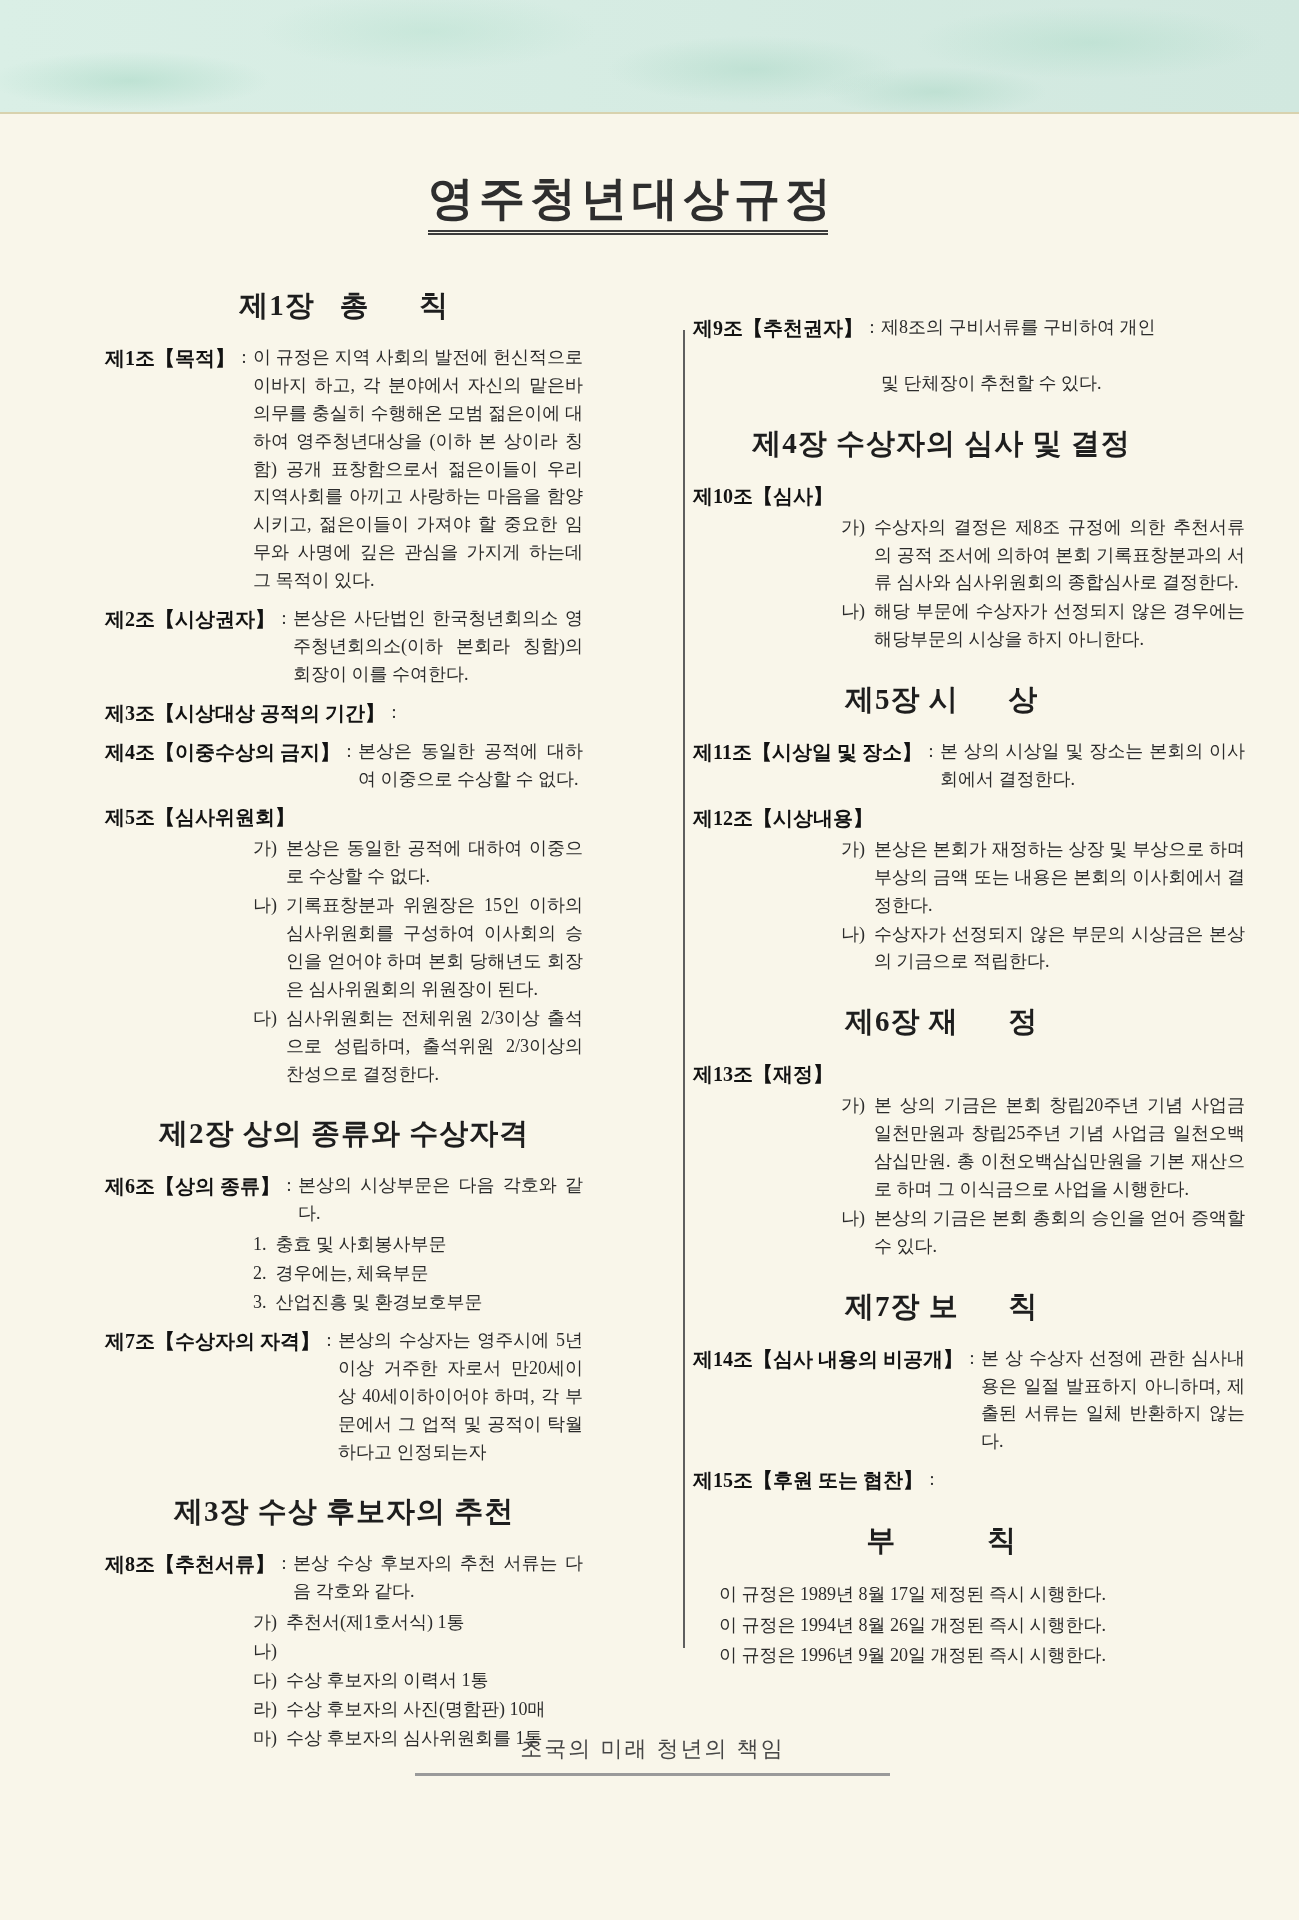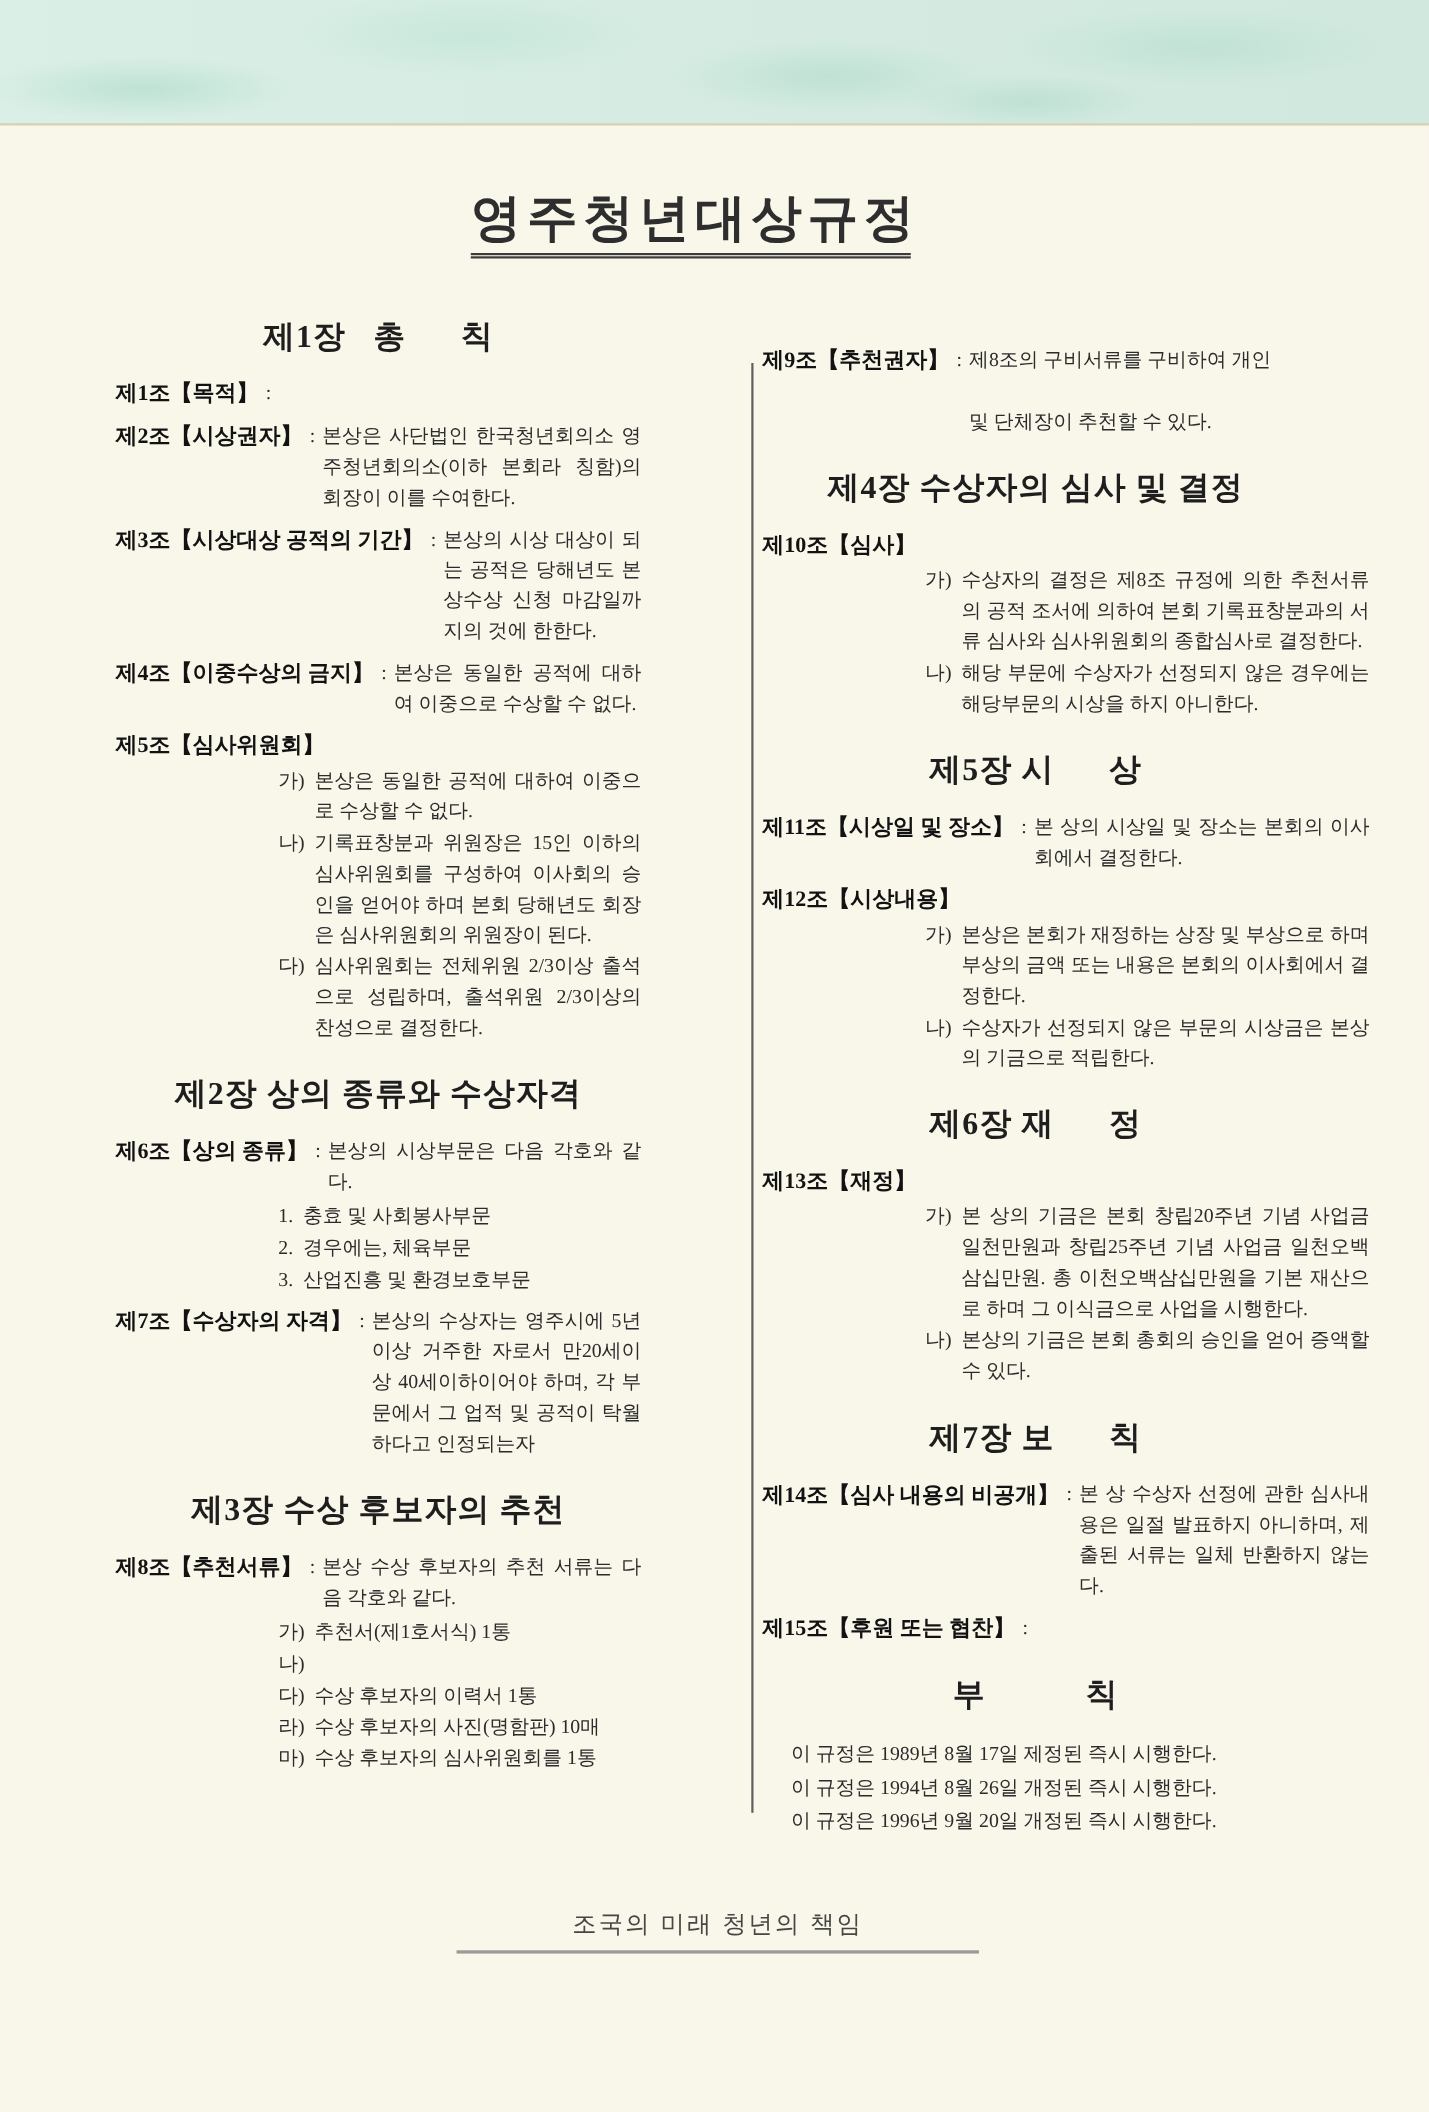--- a/index.html
+++ b/index.html
@@ -80,34 +80,34 @@
 <div class="page">
   <div class="top-band"></div>
   <h1 class="doc-title">영주청년대상규정</h1>
   <div class="columns">
     <div class="col col-left" id="col-left">
         <div class="chapter">제1장   총      칙</div>
         <div class="article">
           <div class="article-head">
             <span class="article-label">제1조【목적】</span>
             <span class="article-sep"> : </span>
+            <div class="article-lead">이 규정은 지역 사회의 발전에 헌신적으로 이바지 하고, 각 분야에서 자신의 맡은바 의무를 충실히 수행해온 모범 젊은이에 대하여 영주청년대상을 (이하 본 상이라 칭함) 공개 표창함으로서 젊은이들이 우리 지역사회를 아끼고 사랑하는 마음을 함양시키고, 젊은이들이 가져야 할 중요한 임무와 사명에 깊은 관심을 가지게 하는데 그 목적이 있다.</div>
           </div>
         </div>
         <div class="article">
           <div class="article-head">
             <span class="article-label">제2조【시상권자】</span>
             <span class="article-sep"> : </span>
             <div class="article-lead">본상은 사단법인 한국청년회의소 영주청년회의소(이하 본회라 칭함)의 회장이 이를 수여한다.</div>
           </div>
         </div>
         <div class="article">
           <div class="article-head">
             <span class="article-label">제3조【시상대상 공적의 기간】</span>
             <span class="article-sep"> : </span>
-            <div class="article-lead">본상의 시상 대상이 되는 공적은 당해년도 본상수상 신청 마감일까지의 것에 한한다.</div>
           </div>
         </div>
         <div class="article">
           <div class="article-head">
             <span class="article-label">제4조【이중수상의 금지】</span>
             <span class="article-sep"> : </span>
             <div class="article-lead">본상은 동일한 공적에 대하여 이중으로 수상할 수 없다.</div>
           </div>
         </div>
         <div class="article">

